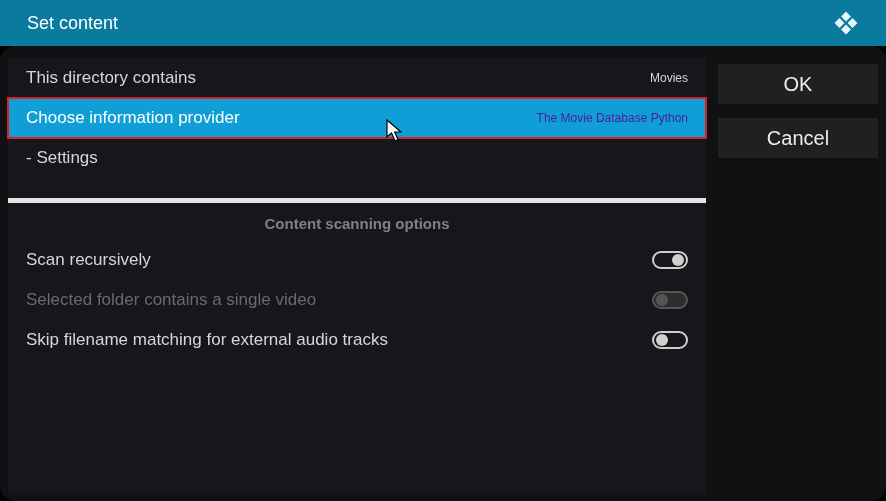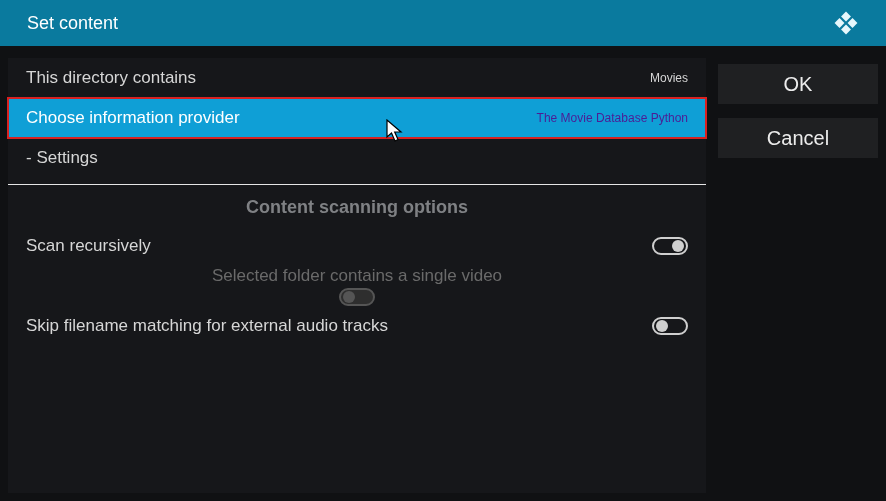--- a/index.html
+++ b/index.html
@@ -20,20 +20,21 @@
     justify-content: space-between;
   }
   .titlebar-title { color: #fff; font-size: 18px; font-weight: 400; }
   .kodi-icon { width: 26px; height: 26px; display: flex; align-items: center; justify-content: center; }
   .body {
     flex: 1;
     background: #101113;
     display: flex;
     padding: 12px 8px 8px 8px;
     gap: 12px;
+    border-radius: 15px;
   }
   .panel {
     background: #16171a;
     flex: 1;
     display: flex;
     flex-direction: column;
     padding: 0;
   }
   .row {
     display: flex;
@@ -46,31 +47,31 @@
   }
   .row.selected {
     background: #0f9fd6;
     color: #fff;
     outline: 2px solid #d92121;
     outline-offset: -1px;
     position: relative;
   }
   .row .value { color: #d6d6d6; font-size: 12px; }
   .row.selected .value { color: #4c1d95; text-align: center; }
-  .row.disabled { color: #6a6a6a; flex-direction: column; }
+  .row.disabled { color: #6a6a6a; }
   .row.disabled .toggle-track { background: #2e2e2e; }
   .row.disabled .toggle-knob { background: #555; }
   .section-header {
     text-align: center;
     color: #7f8184;
-    font-size: 18px;
+    font-size: 15px;
     font-weight: 600;
     padding: 12px 0 8px 0;
-    border-top: 1px solid #e5e5e5;
-    margin-top: 6px;
+    border-top: 5px solid #e5e5e5;
+    margin-top: 20px;
   }
   .toggle {
     width: 36px; height: 18px; position: relative;
   }
   .toggle-track {
     width: 36px; height: 18px; border-radius: 9px;
     background: #16171a;
     border: 2px solid #cfcfcf;
   }
   .toggle-knob {

